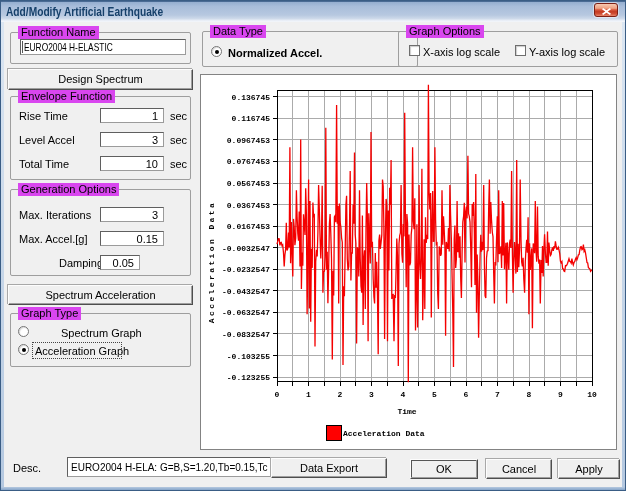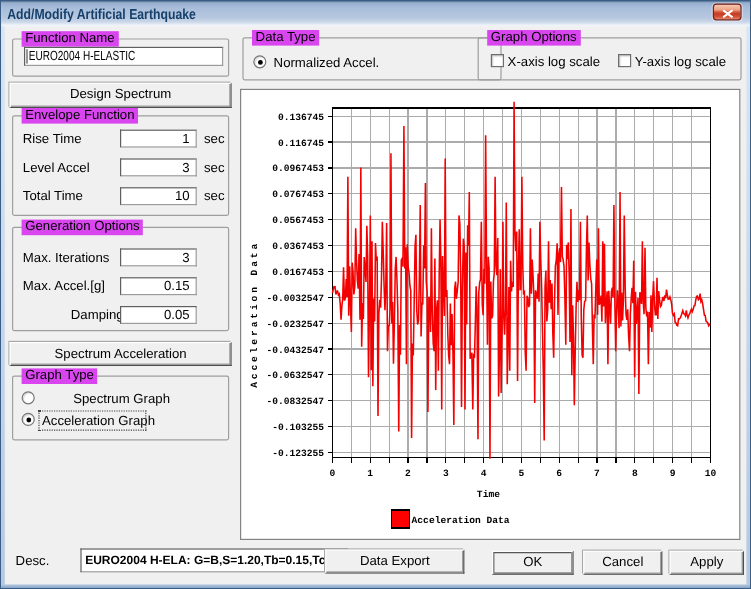--- a/index.html
+++ b/index.html
@@ -80,40 +80,40 @@
   </div>
 <div class="lab" style="left:19px;top:209px;">Max. Iterations</div>
 <div class="inp" style="left:100px;top:207px;width:64px;height:15px;">
     <span class="r">3</span>
   </div>
 <div class="lab" style="left:19px;top:233px;">Max. Accel.[g]</div>
 <div class="inp" style="left:100px;top:231px;width:64px;height:15px;">
     <span class="r">0.15</span>
   </div>
 <div class="lab" style="left:19px;top:257px;padding-left:40px;">Damping Ratio</div>
-<div class="inp" style="left:100px;top:255px;width:64px;height:15px;">
+<div class="inp" style="left:100px;top:255px;width:40px;height:15px;">
     <span class="r">0.05</span>
   </div>
 
 <div class="btn" style="left:8px;top:285px;width:185px;height:20px;"><span>Spectrum Acceleration</span></div>
 
 <div class="grp" style="left:10px;top:313px;width:181px;height:54px;">
     <span>Graph Type</span>
   </div>
 <div class="radio" style="left:18px;top:326px;"></div>
 <div class="lab" style="left:35px;top:327px;margin-left:26px;">Spectrum Graph</div>
 <div class="radio on" style="left:18px;top:344px;"></div>
 <div class="lab" style="left:35px;top:345px;">Acceleration Graph</div>
 <div class="abs" style="left:33px;top:343px;width:88px;height:15px;outline:1px dotted #444;"></div>
 
 <div class="grp" style="left:202px;top:31px;width:216px;height:36px;">
     <span>Data Type</span>
   </div>
 <div class="radio on" style="left:211px;top:46px;"></div>
-<div class="lab" style="left:228px;top:47px;">Normalized Accel.</div>
+<div class="lab" style="left:228px;top:47px;font-weight:bold;">Normalized Accel.</div>
 
 <div class="grp" style="left:398px;top:31px;width:220px;height:36px;">
     <span>Graph Options</span>
   </div>
 <div class="chk" style="left:409px;top:45px;"></div>
 <div class="lab" style="left:423px;top:46px;">X-axis log scale</div>
 <div class="chk" style="left:515px;top:45px;"></div>
 <div class="lab" style="left:529px;top:46px;">Y-axis log scale</div>
 
 <div class="abs" style="left:200px;top:74px;width:417px;height:376px;background:#fff;border:1px solid #838383;"></div>
@@ -215,19 +215,19 @@
 <text x="329.00" y="323" text-anchor="middle">8</text>
 <text x="360.50" y="323" text-anchor="middle">9</text>
 <text x="392.00" y="323" text-anchor="middle">10</text>
 <text x="207" y="340" text-anchor="middle">Time</text>
 <text x="14" y="188" text-anchor="middle" transform="rotate(-90 14 188)" letter-spacing="2.4">Acceleration Data</text>
 <rect x="126" y="351" width="15" height="15" fill="#f00" stroke="#000" stroke-width="1" shape-rendering="crispEdges"></rect>
 <text x="143" y="362">Acceleration Data</text>
 </svg>
 
 <div class="lab" style="left:13px;top:462px;">Desc.</div>
-<div class="inp" style="left:67px;top:457px;width:223px;height:20px;font-weight:bold;">
+<div class="inp" style="left:67px;top:457px;width:223px;height:20px;">
     <span class="l" style="top:4px;white-space:nowrap;font-size:10px;">EURO2004 H-ELA: G=B,S=1.20,Tb=0.15,Tc</span>
   </div>
 <div class="btn" style="left:271px;top:458px;width:116px;height:20px;"><span>Data Export</span></div>
 <div class="btn" style="left:410px;top:459px;width:68px;height:20px;box-shadow:inset -1px -1px 0 #9f9f9f,inset 0 0 0 1px #565656;"><span>OK</span></div>
 <div class="btn" style="left:486px;top:459px;width:66px;height:20px;"><span>Cancel</span></div>
 <div class="btn" style="left:558px;top:459px;width:62px;height:20px;"><span>Apply</span></div>
 
 </body></html>

